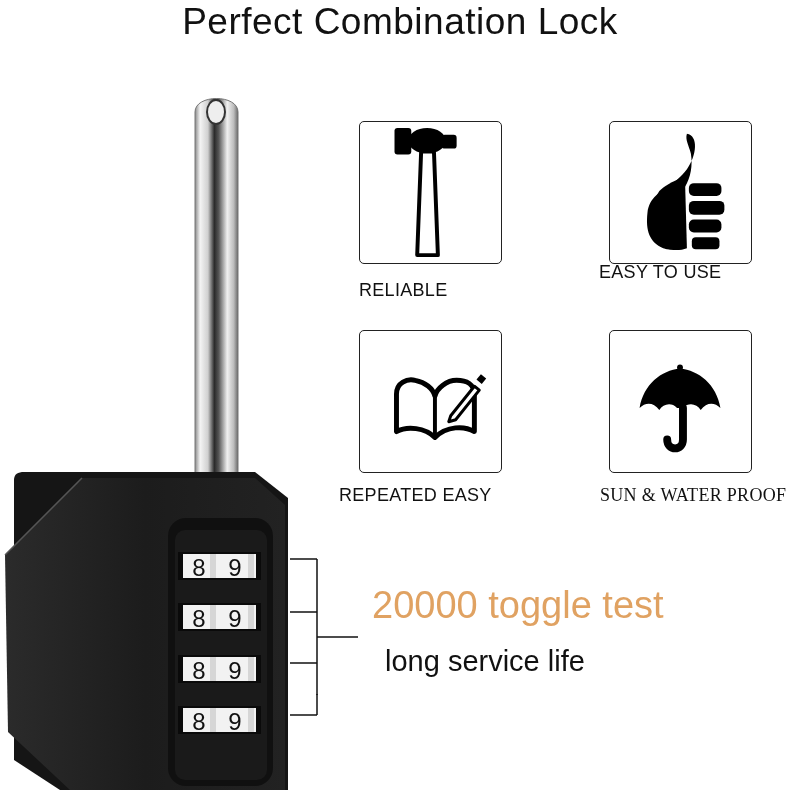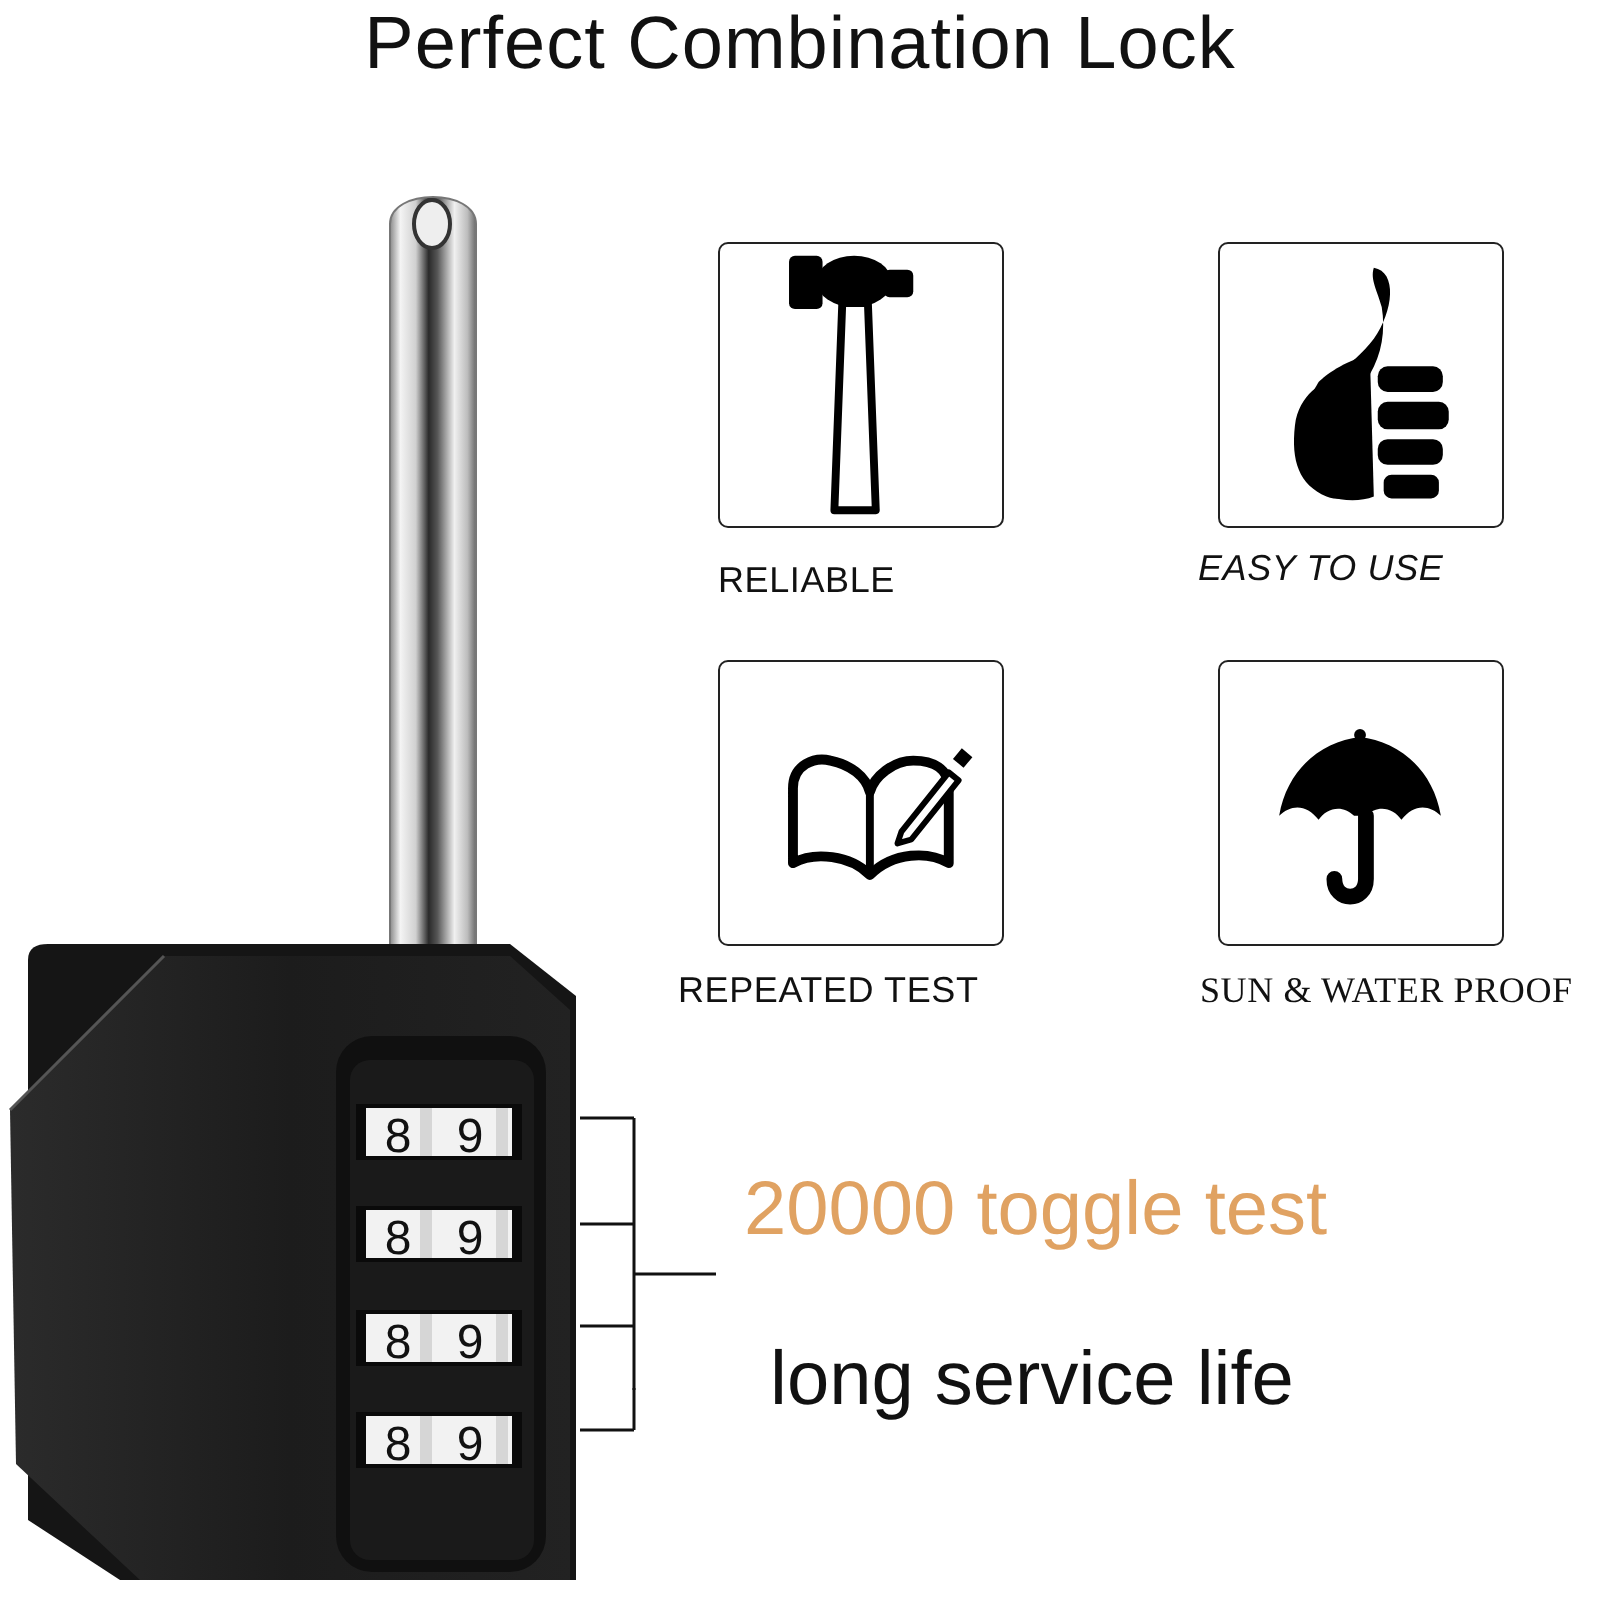--- a/index.html
+++ b/index.html
@@ -5,21 +5,21 @@
   html, body { margin: 0; padding: 0; background: #ffffff; }
   body { width: 800px; height: 800px; position: relative; overflow: hidden; font-family: "Liberation Sans", sans-serif; color: #111; }
   .title { position: absolute; left: 0; top: 0; width: 800px; text-align: center; font-size: 37px; line-height: 44px; letter-spacing: 0.5px; color: #111; }
   .feature-box { position: absolute; width: 143px; height: 143px; border: 1.5px solid #222; border-radius: 5px; box-sizing: border-box; background: #fff; }
   .feature-box svg { position: absolute; left: 0; top: 0; width: 100%; height: 100%; }
   .feature-label { position: absolute; font-size: 18px; line-height: 22px; text-align: left; color: #111; white-space: nowrap; letter-spacing: 0.3px; }
   .lock { position: absolute; left: 0; top: 80px; width: 300px; height: 720px; }
   .lock svg { width: 100%; height: 100%; }
   .bracket { position: absolute; }
   .spec-primary { position: absolute; left: 372px; top: 582px; font-size: 38px; line-height: 46px; white-space: nowrap; }
-  .spec-secondary { position: absolute; left: 385px; top: 667px; font-size: 38px; line-height: 46px; color: #111; white-space: nowrap; }
+  .spec-secondary { position: absolute; left: 385px; top: 638px; font-size: 29px; line-height: 46px; color: #111; white-space: nowrap; }
 </style>
 </head>
 <body>
 
 <div class="title">Perfect Combination Lock</div>
 
 <div class="feature-box" style="left:359px; top:121px;">
   <svg viewBox="0 0 143 143">
     <rect x="35" y="6" width="17" height="27" rx="3" fill="#000"></rect>
     <ellipse cx="68" cy="19" rx="19" ry="13" fill="#000"></ellipse>
@@ -32,31 +32,31 @@
 <div class="feature-box" style="left:609px; top:121px;">
   <svg viewBox="0 0 143 143">
     <path d="M78 12 C90 14, 88 34, 78 48 C72 56, 66 60, 60 66 C52 70, 40 76, 38 92 C36 110, 40 122, 54 128 C62 131, 70 128, 76 126 L76 66 C82 56, 84 44, 82 32 C80 24, 76 18, 78 12 Z" fill="#000"></path>
     <rect x="80" y="62" width="33" height="13" rx="5" fill="#000"></rect>
     <rect x="80" y="80" width="36" height="14" rx="5" fill="#000"></rect>
     <rect x="80" y="99" width="33" height="13" rx="5" fill="#000"></rect>
     <rect x="83" y="117" width="28" height="12" rx="4" fill="#000"></rect>
     <path d="M50 70 C54 66, 62 60, 76 56 L78 128 C68 132, 52 130, 46 120 C40 108, 40 86, 50 70 Z" fill="#000"></path>
   </svg>
 </div>
-<div class="feature-label" style="left:599px; top:273px; width:163px;font-style:italic;">EASY TO USE</div>
+<div class="feature-label" style="left:599px; top:261px; width:163px;">EASY TO USE</div>
 
 <div class="feature-box" style="left:359px; top:330px;">
   <svg viewBox="0 0 143 143">
     <path d="M37 102 L37 64 C37 52, 48 48, 56 50 C66 52, 74 58, 76 66 C78 58, 88 50, 98 50 C108 50, 116 54, 116 64 L116 102 C106 96, 88 96, 76 108 C66 98, 48 96, 37 102 Z" fill="none" stroke="#000" stroke-width="5" stroke-linejoin="round"></path>
     <line x1="76" y1="66" x2="76" y2="106" stroke="#000" stroke-width="4"></line>
     <path d="M92 86 L116 56 L121 60 L97 90 L90 92 Z" fill="#fff" stroke="#000" stroke-width="3" stroke-linejoin="round"></path>
     <rect x="120" y="45" width="7" height="7" fill="#000" transform="rotate(40 123 48)"></rect>
   </svg>
 </div>
-<div class="feature-label" style="left:339px; top:484px; width:183px;">REPEATED TEST</div>
+<div class="feature-label" style="left:339px; top:484px; width:183px;">REPEATED EASY</div>
 
 <div class="feature-box" style="left:609px; top:330px;">
   <svg viewBox="0 0 143 143">
     <path d="M71 38 C52 40, 34 54, 30 78 C36 72, 44 72, 50 80 C54 74, 62 72, 68 78 L74 78 C80 72, 88 74, 92 80 C98 72, 106 72, 112 78 C108 54, 90 40, 71 38 Z" fill="#000"></path>
     <circle cx="71" cy="37" r="3" fill="#000"></circle>
     <path d="M74 78 L74 110 C74 122, 58 122, 58 110" fill="none" stroke="#000" stroke-width="8" stroke-linecap="round"></path>
   </svg>
 </div>
 <div class="feature-label" style="left:600px; top:484px; width:231px;font-family:Liberation Serif, serif;">SUN &amp; WATER PROOF</div>
 

